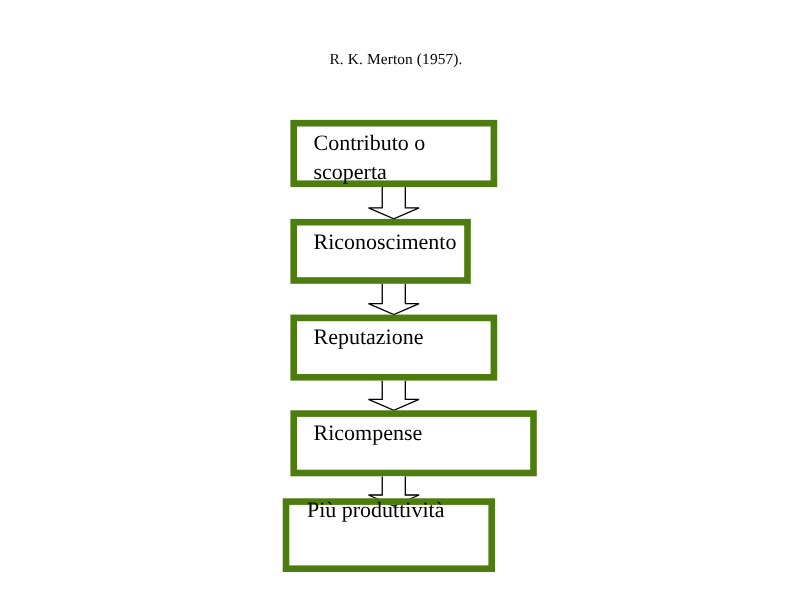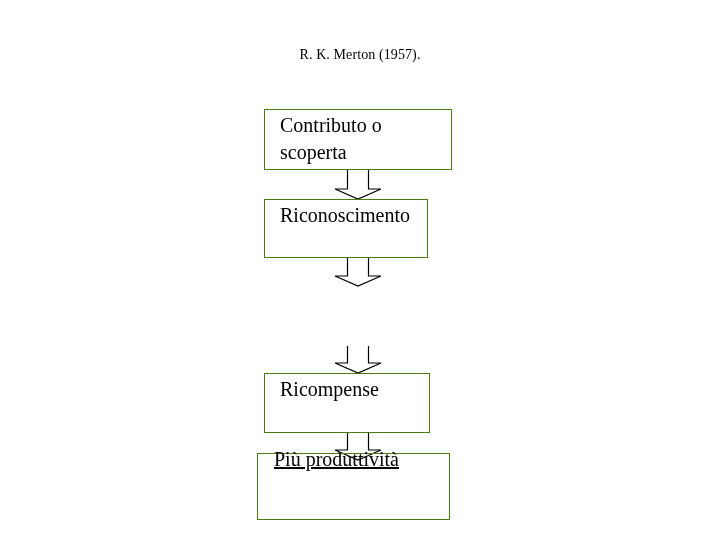--- a/index.html
+++ b/index.html
@@ -37,45 +37,44 @@
   }
   .title-line {
     display: block;
     white-space: nowrap;
   }
 
   
   .flow-box {
     position: absolute;
     box-sizing: border-box;
-    border: 1px solid #4d7c0f;
+    border: 6px solid #4d7c0f;
     background: transparent;
   }
   .flow-box .box-text {
     position: absolute;
     left: 15px;
     top: 2px;
     right: 2px;
     font-size: 20px;
     line-height: 27px;
     white-space: pre-line;
     text-align: left;
   }
 
   
   #box-contributo { left: 264px; top: 109px; width: 188px; height: 61px; }
   #box-riconoscimento { left: 264px; top: 199px; width: 164px; height: 59px; }
   #box-reputazione { left: 264px; top: 286px; width: 188px; height: 60px; }
-  #box-ricompense { left: 264px; top: 373px; width: 166px; height: 60px; }
+  #box-ricompense { left: 264px; top: 373px; width: 224px; height: 60px; }
   #box-produttivita { left: 257px; top: 453px; width: 193px; height: 67px; }
 
   #box-produttivita .box-text {
     left: 16px;
     top: -8px;
-    text-decoration: underline;
   }
 
   
   .arrow {
     position: absolute;
     width: 50px;
   }
   .arrow svg {
     display: block;
     width: 100%;
@@ -109,20 +108,23 @@
   <div class="flow-box" id="box-riconoscimento">
     <div class="box-text">Riconoscimento</div>
   </div>
 
   <div class="arrow" id="arrow-2">
     <svg viewBox="0 0 50 29" preserveAspectRatio="none" aria-hidden="true">
       <path d="M 14.5 0 L 14.5 18 L 2 18 L 25 28 L 48 18 L 35.5 18 L 35.5 0" fill="#ffffff" stroke="#000000" stroke-width="1.2" stroke-linejoin="miter" vector-effect="non-scaling-stroke"></path>
     </svg>
   </div>
 
+  <div class="flow-box" id="box-reputazione">
+    <div class="box-text">Reputazione</div>
+  </div>
 
   <div class="arrow" id="arrow-3">
     <svg viewBox="0 0 50 28" preserveAspectRatio="none" aria-hidden="true">
       <path d="M 14.5 0 L 14.5 17 L 2 17 L 25 27 L 48 17 L 35.5 17 L 35.5 0" fill="#ffffff" stroke="#000000" stroke-width="1.2" stroke-linejoin="miter" vector-effect="non-scaling-stroke"></path>
     </svg>
   </div>
 
   <div class="flow-box" id="box-ricompense">
     <div class="box-text">Ricompense</div>
   </div>

